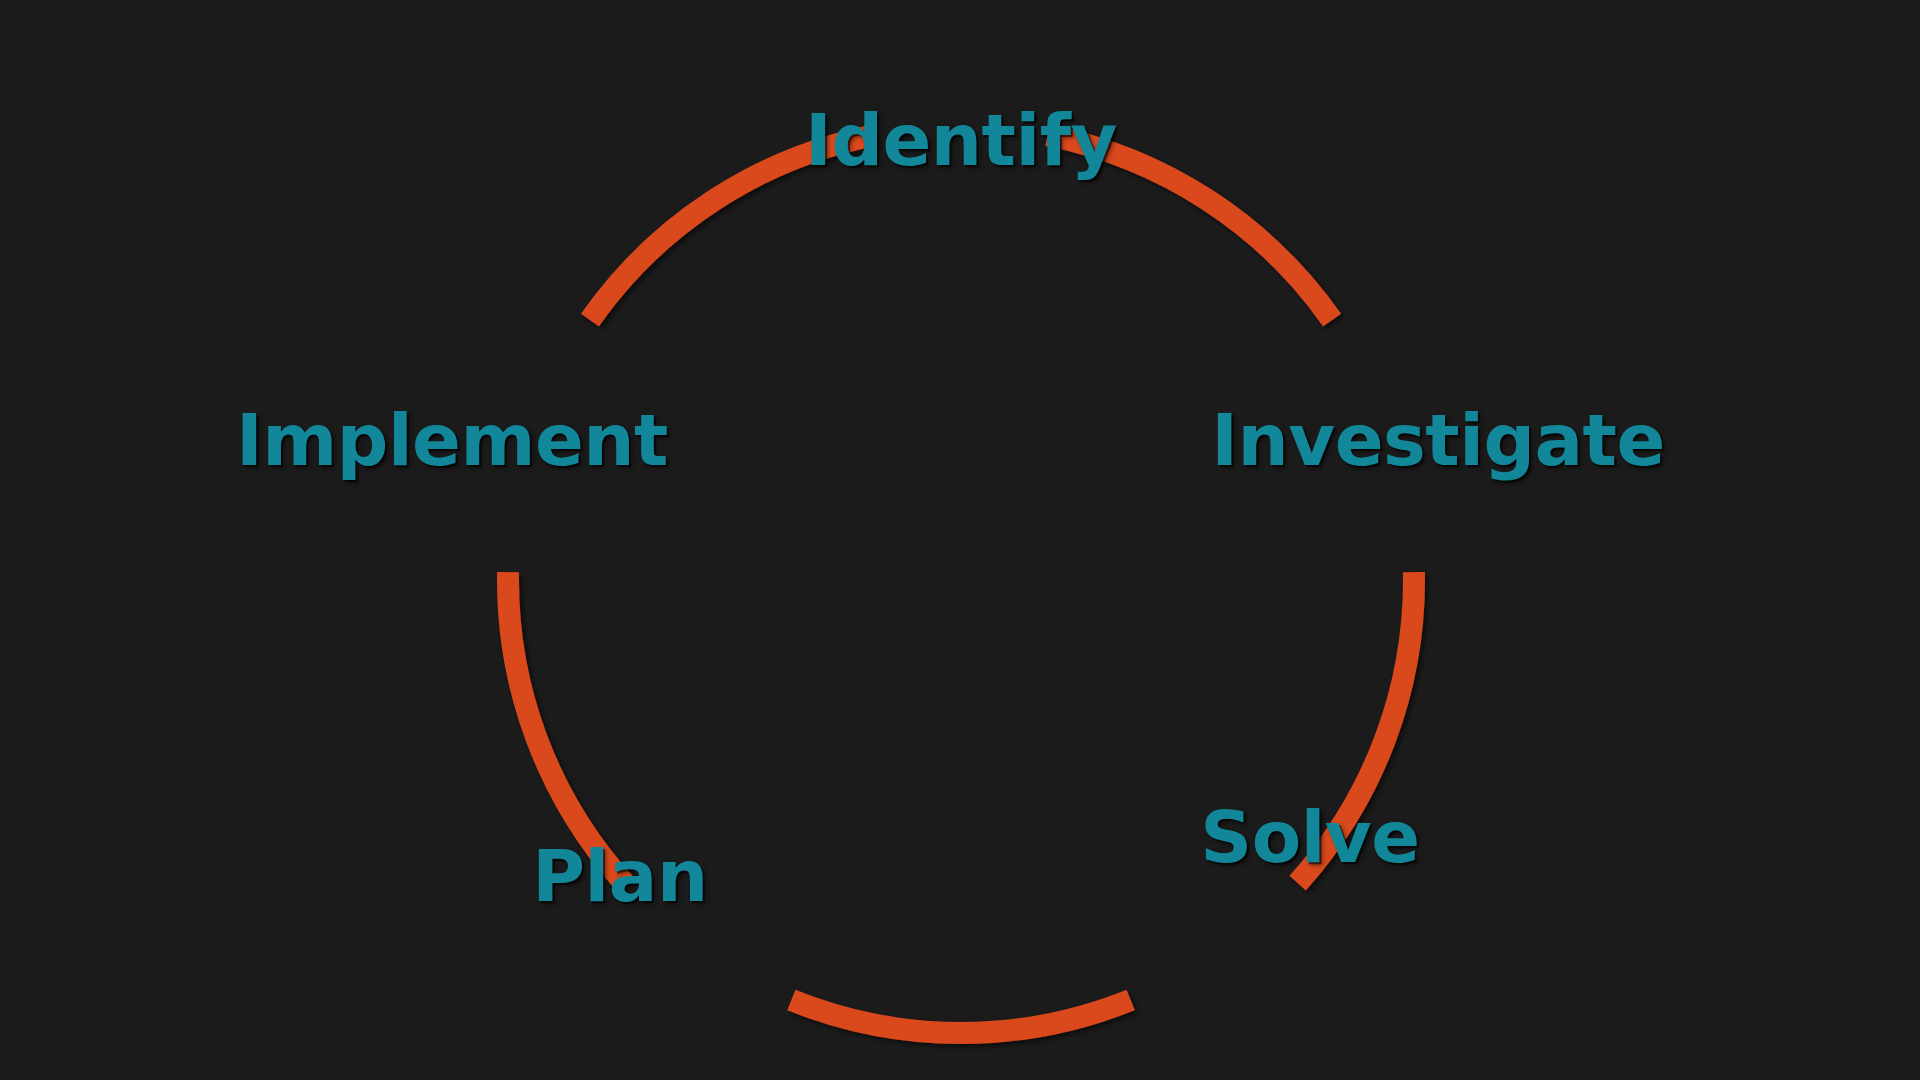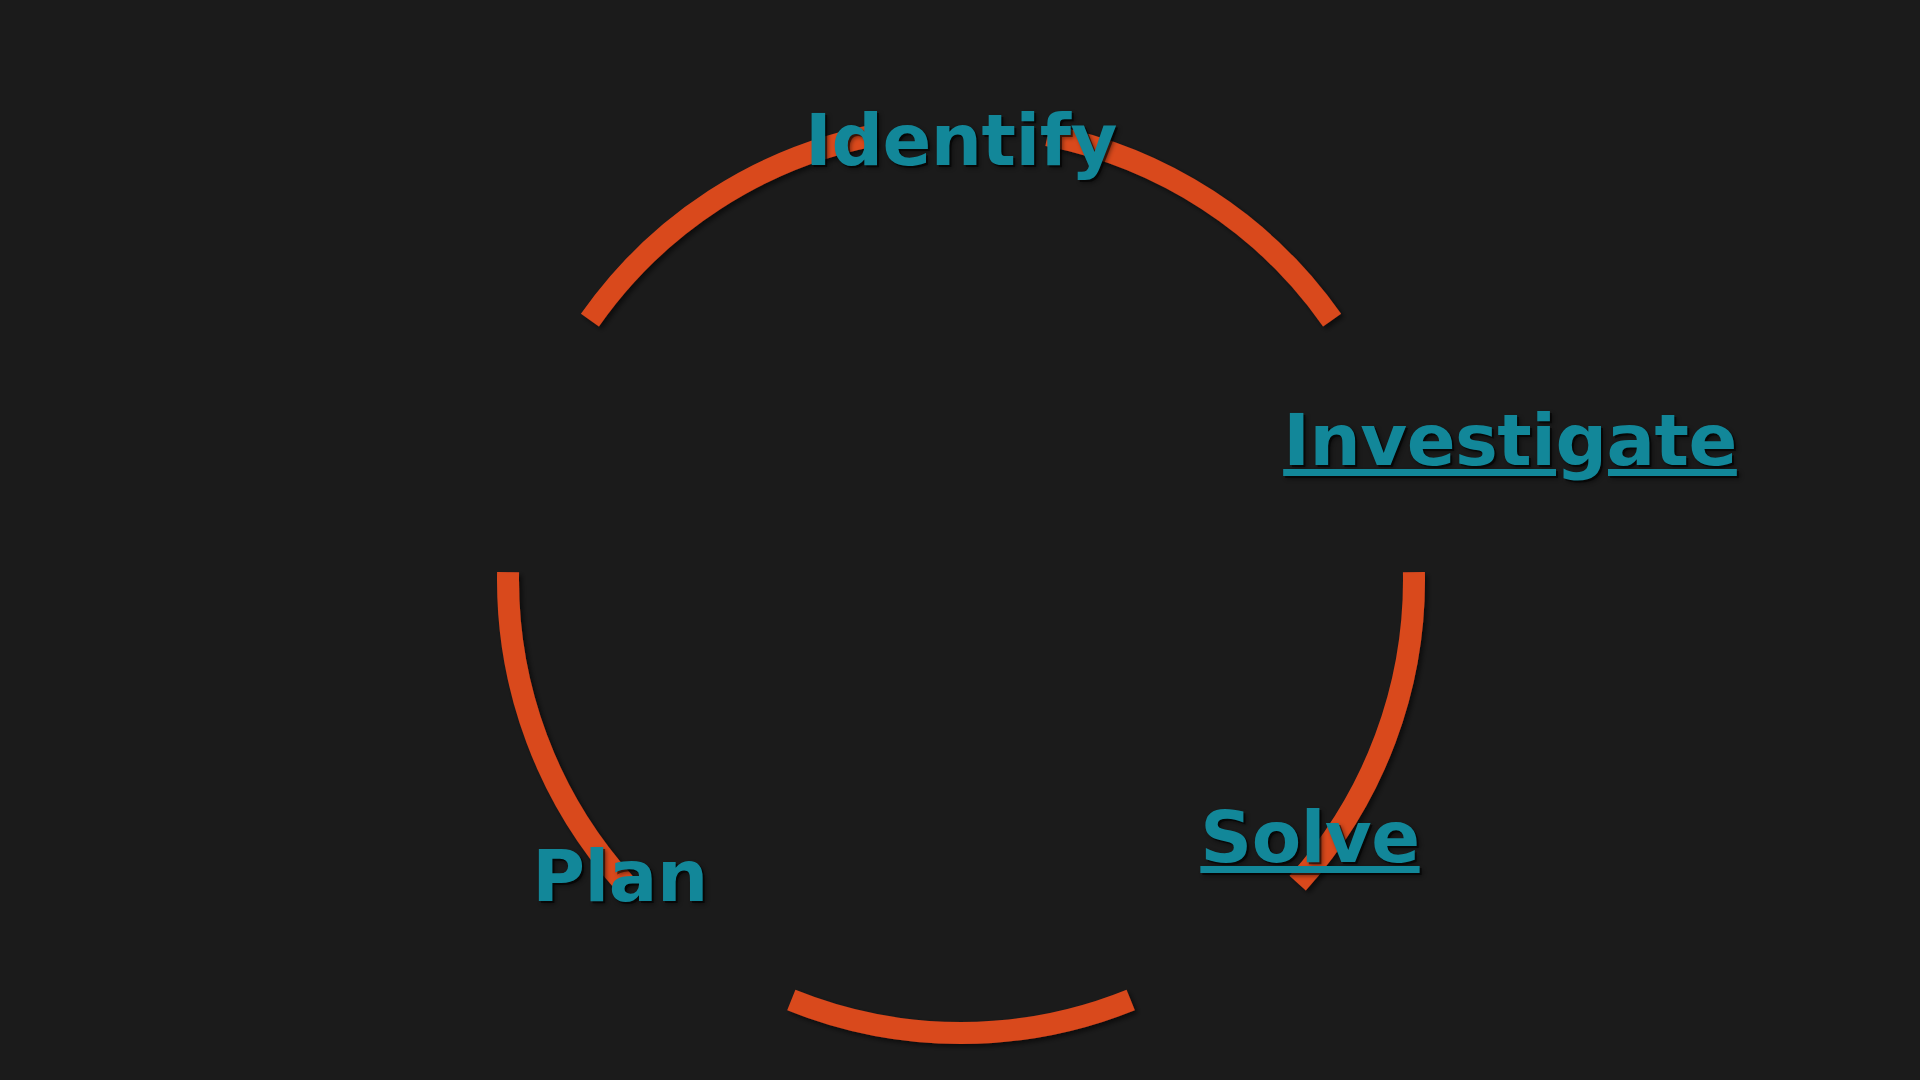--- a/index.html
+++ b/index.html
@@ -44,22 +44,22 @@
     text-shadow:
        2px 2px 0 rgba(0,0,0,0.55),
        3px 3px 4px rgba(0,0,0,0.45);
     -webkit-font-smoothing: antialiased;
     transform: translate(-50%, -50%);
     user-select: none;
   }
 
   
   .pos-identify   { left: 961px; top: 100px;  }
-  .pos-investigate{ left: 1510px; top: 400px; text-decoration: underline; }
-  .pos-solve      { left: 1310px; top: 797px; text-decoration: underline; }
+  .pos-investigate{ left: 1438px; top: 400px; }
+  .pos-solve      { left: 1310px; top: 797px; }
   .pos-plan       { left: 620px;  top: 836px; }
   .pos-implement  { left: 452px;  top: 400px; }
 </style>
 </head>
 <body>
 
 <div id="stage">
 
   <svg id="ring-svg" viewBox="0 0 1920 1080" aria-hidden="true">
     <defs>
@@ -77,14 +77,15 @@
   </svg>
 
   <div class="node-label pos-identify">Identify</div>
 
   <div class="node-label pos-investigate">Investigate</div>
 
   <div class="node-label pos-solve">Solve</div>
 
   <div class="node-label pos-plan">Plan</div>
 
+  <div class="node-label pos-implement">Implement</div>
 
 </div>
 
 </body></html>

